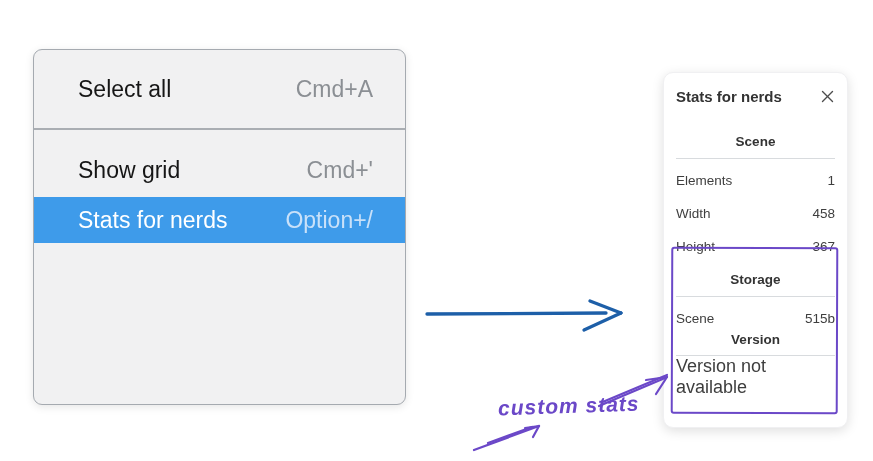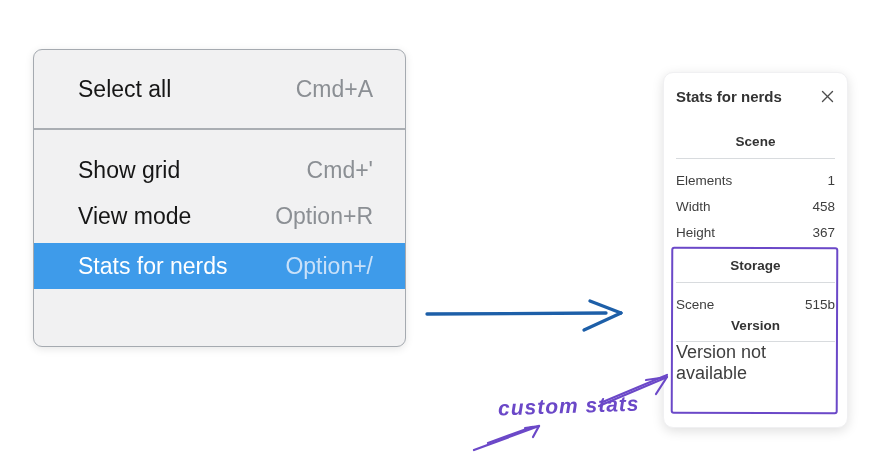--- a/index.html
+++ b/index.html
@@ -5,21 +5,21 @@
   html,body{margin:0;padding:0;}
   body{
     width:873px;height:461px;position:relative;overflow:hidden;
     background:#ffffff;
     font-family:"Liberation Sans", sans-serif;
     -webkit-font-smoothing:antialiased;
   }
 
   
   .menu{
-    position:absolute;left:33px;top:49px;width:373px;height:298px;
+    position:absolute;left:33px;top:49px;width:373px;height:356px;
     box-sizing:border-box;
     background:#f1f1f2;
     border:1px solid #a5aab0;
     border-radius:9px;
     box-shadow:0 2px 8px rgba(0,0,0,0.10);
     padding:16px 0 14px 0;
   }
   .menu-item{
     height:46px;display:flex;align-items:center;justify-content:space-between;
     padding:0 32px 0 44px;
@@ -67,21 +67,21 @@
   }
   .stats-heading.h-scene{margin-top:26px;}
   .stats-heading.h-storage{margin-top:12px;}
   .stats-heading.h-version{}
   .stats-divider{border:none;border-top:1px solid #d8dbde;margin:0;}
   .stats-divider.d1{margin-top:7px;}
   .stats-divider.d2{margin-top:7px;}
   .stats-divider.d3{margin-top:6px;}
   .stats-row{
     height:26px;display:flex;align-items:center;justify-content:space-between;
-    font-size:13.5px;color:#3e3e3e;
+    font-size:13.5px;color:#3e3e3e;margin-top:7px;
   }
   .stats-row.first{margin-top:8px;text-align:center;}
   .stats-note{
     margin-top:8px;height:26px;display:flex;align-items:center;
     font-size:18px;color:#3e3e3e;
   }
 
   
   .annot-rect{
     position:absolute;left:671px;top:247px;width:167px;height:167px;
@@ -107,24 +107,20 @@
   <div class="menu-item">
     <span>Select all</span>
     <span class="shortcut">Cmd+A</span>
   </div>
 
   <hr class="menu-divider">
 
   <div class="menu-item">
     <span>Show grid</span>
     <span class="shortcut">Cmd+'</span>
-  </div>
-  <div class="menu-item">
-    <span>View mode</span>
-    <span class="shortcut">Option+R</span>
   </div>
   <div class="menu-item highlighted">
     <span>Stats for nerds</span>
     <span class="shortcut">Option+/</span>
   </div>
 </div>
 
 <svg class="flow-arrow" width="210" height="50" viewBox="0 0 210 50">
   <g fill="none" stroke="#1d5fa8" stroke-width="3.3" stroke-linecap="round">
     <path d="M7 24 L186 23"></path>

